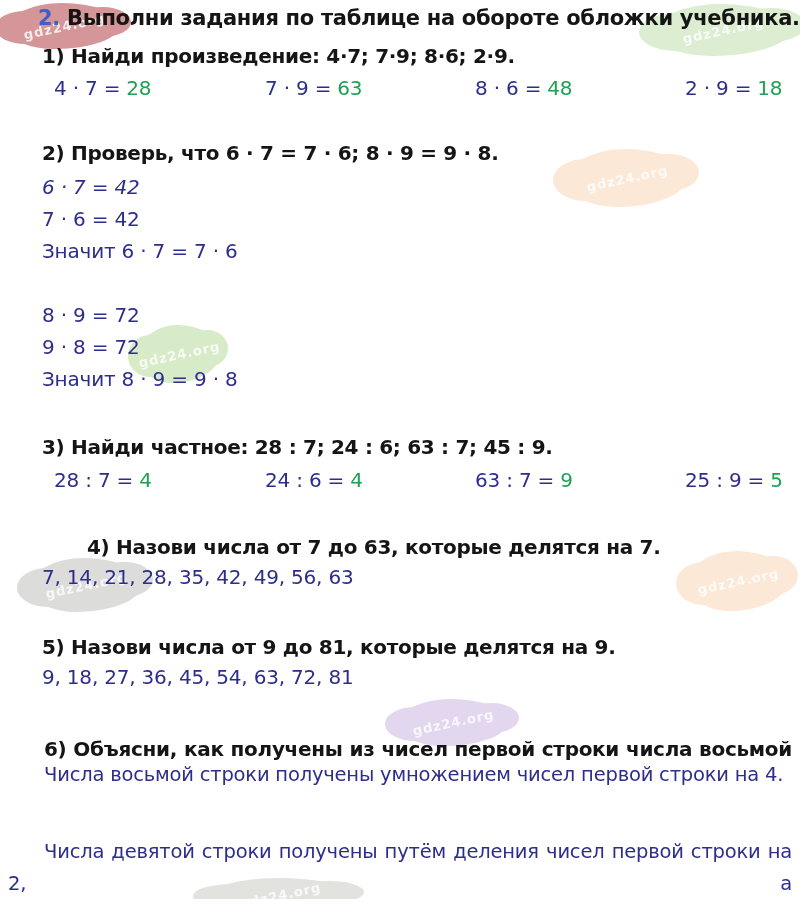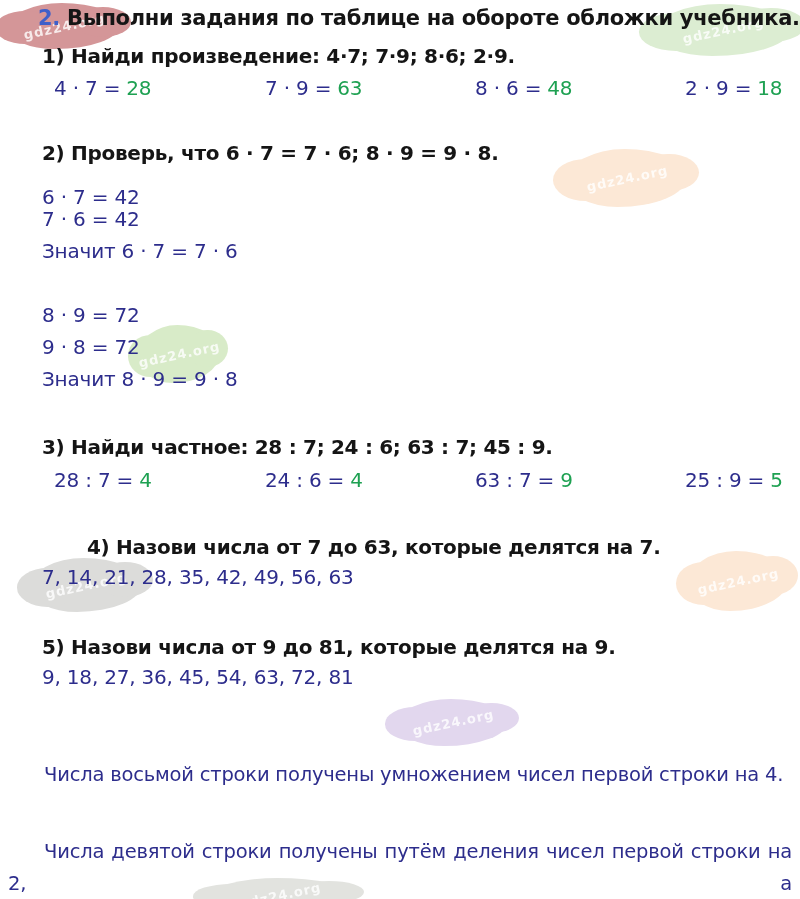--- a/index.html
+++ b/index.html
@@ -75,21 +75,21 @@
 
 <div class="line h" style="left:42px;top:44px;">1) Найди произведение: 4·7; 7·9; 8·6; 2·9.</div>
 <div class="eqrow" style="top:76px;">
   <span class="eq a c1"><span>4 · 7 =</span><span class="res">28</span></span>
   <span class="eq a c2"><span>7 · 9 =</span><span class="res">63</span></span>
   <span class="eq a c3"><span>8 · 6 =</span><span class="res">48</span></span>
   <span class="eq a c4"><span>2 · 9 =</span><span class="res">18</span></span>
 </div>
 
 <div class="line h" style="left:42px;top:141px;">2) Проверь, что 6 · 7 = 7 · 6; 8 · 9 = 9 · 8.</div>
-<div class="line a" style="left:42px;top:185px;">6 · 7 = 42</div>
+<div class="line a" style="left:42px;top:175px;font-style:italic;">6 · 7 = 42</div>
 <div class="line a" style="left:42px;top:207px;">7 · 6 = 42</div>
 <div class="line a" style="left:42px;top:239px;">Значит 6 · 7 = 7 · 6</div>
 <div class="line a" style="left:42px;top:303px;">8 · 9 = 72</div>
 <div class="line a" style="left:42px;top:335px;">9 · 8 = 72</div>
 <div class="line a" style="left:42px;top:367px;">Значит 8 · 9 = 9 · 8</div>
 
 <div class="line h" style="left:42px;top:435px;">3) Найди частное: 28 : 7; 24 : 6; 63 : 7; 45 : 9.</div>
 <div class="eqrow" style="top:468px;text-align:right;">
   <span class="eq a c1"><span>28 : 7 =</span><span class="res">4</span></span>
   <span class="eq a c2"><span>24 : 6 =</span><span class="res">4</span></span>
@@ -97,18 +97,19 @@
   <span class="eq a c4"><span>25 : 9 =</span><span class="res">5</span></span>
 </div>
 
 <div class="line h" style="left:42px;top:535px;margin-left:45px;">4) Назови числа от 7 до 63, которые делятся на 7.</div>
 <div class="line a" style="left:42px;top:565px;">7, 14, 21, 28, 35, 42, 49, 56, 63</div>
 
 <div class="line h" style="left:42px;top:635px;">5) Назови числа от 9 до 81, которые делятся на 9.</div>
 <div class="line a" style="left:42px;top:665px;">9, 18, 27, 36, 45, 54, 63, 72, 81</div>
 
 <div class="para h h6block" style="top:729px;">
+  <div class="l1">6) Объясни, как получены из чисел первой строки числа восьмой</div>
 </div>
 <div class="para ansblock ans1" style="top:759px;">Числа восьмой строки получены умножением чисел первой строки на 4.</div>
 <div class="para ansblock" style="top:836px;">
   <div class="l1">Числа девятой строки получены путём деления чисел первой строки на 2, а</div>
 
 </div>
 
 </body></html>

